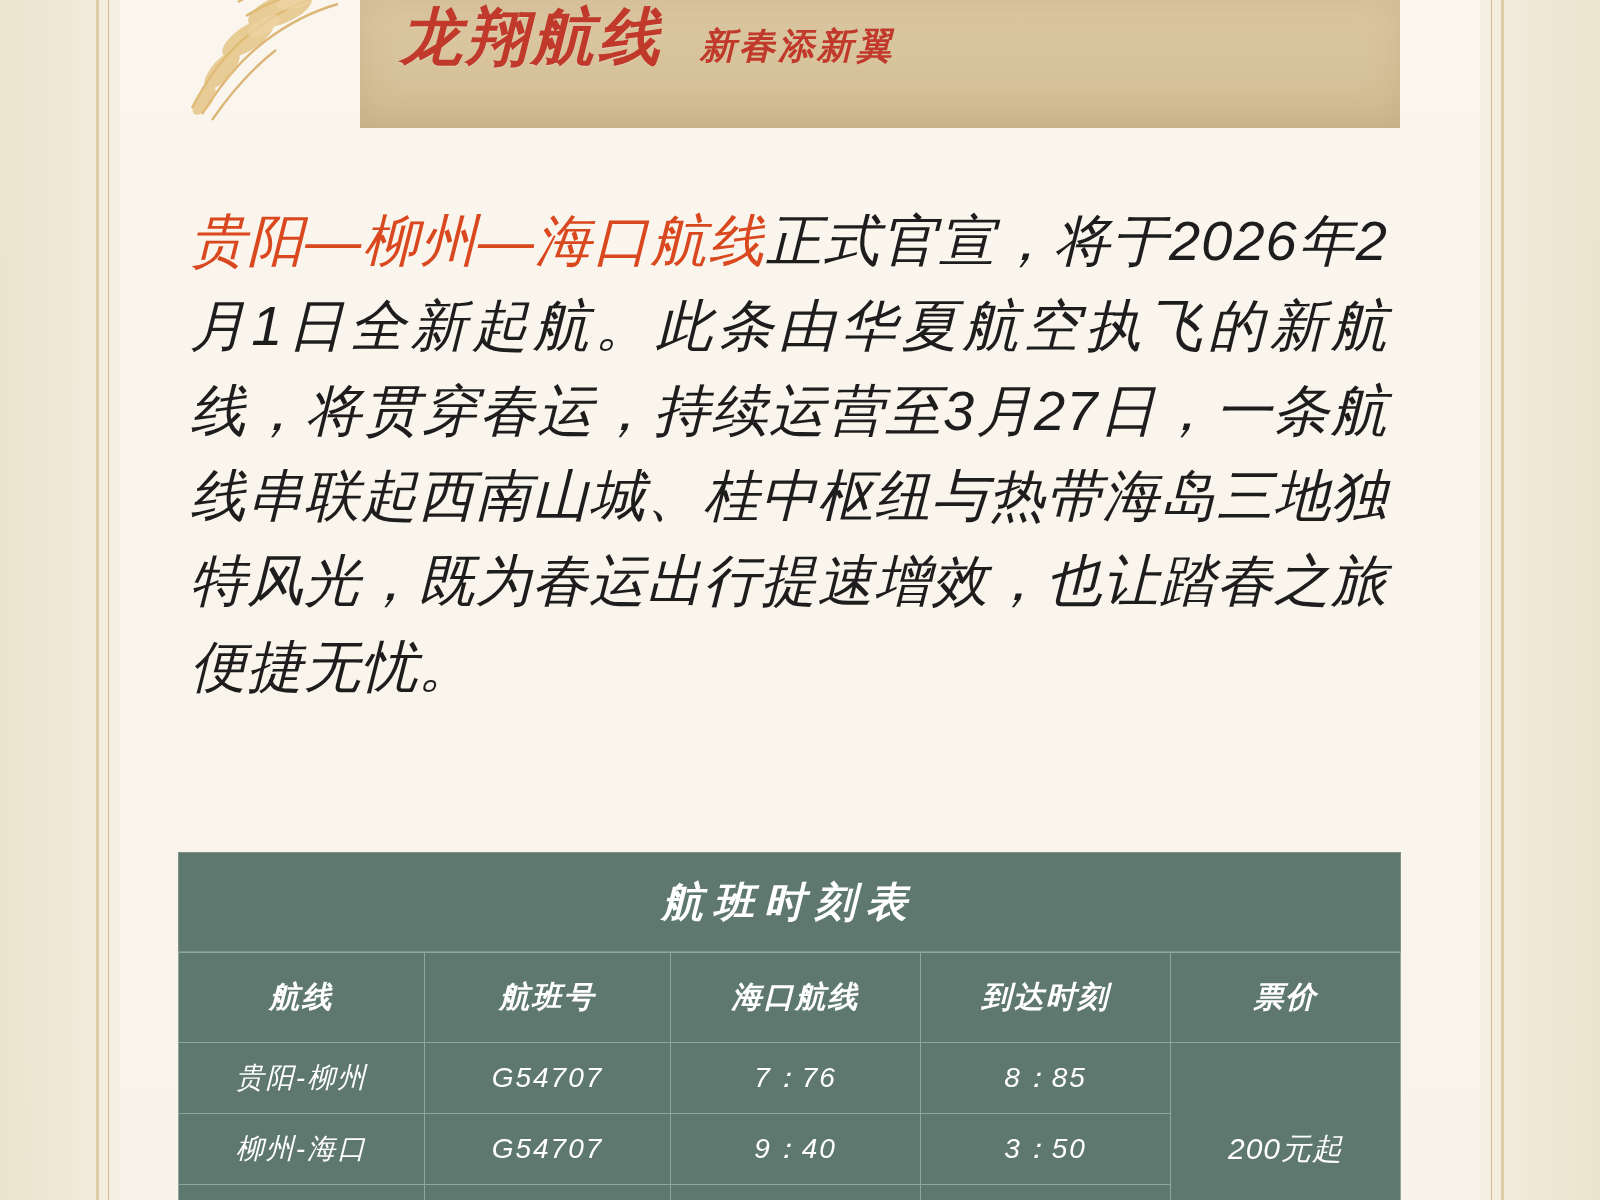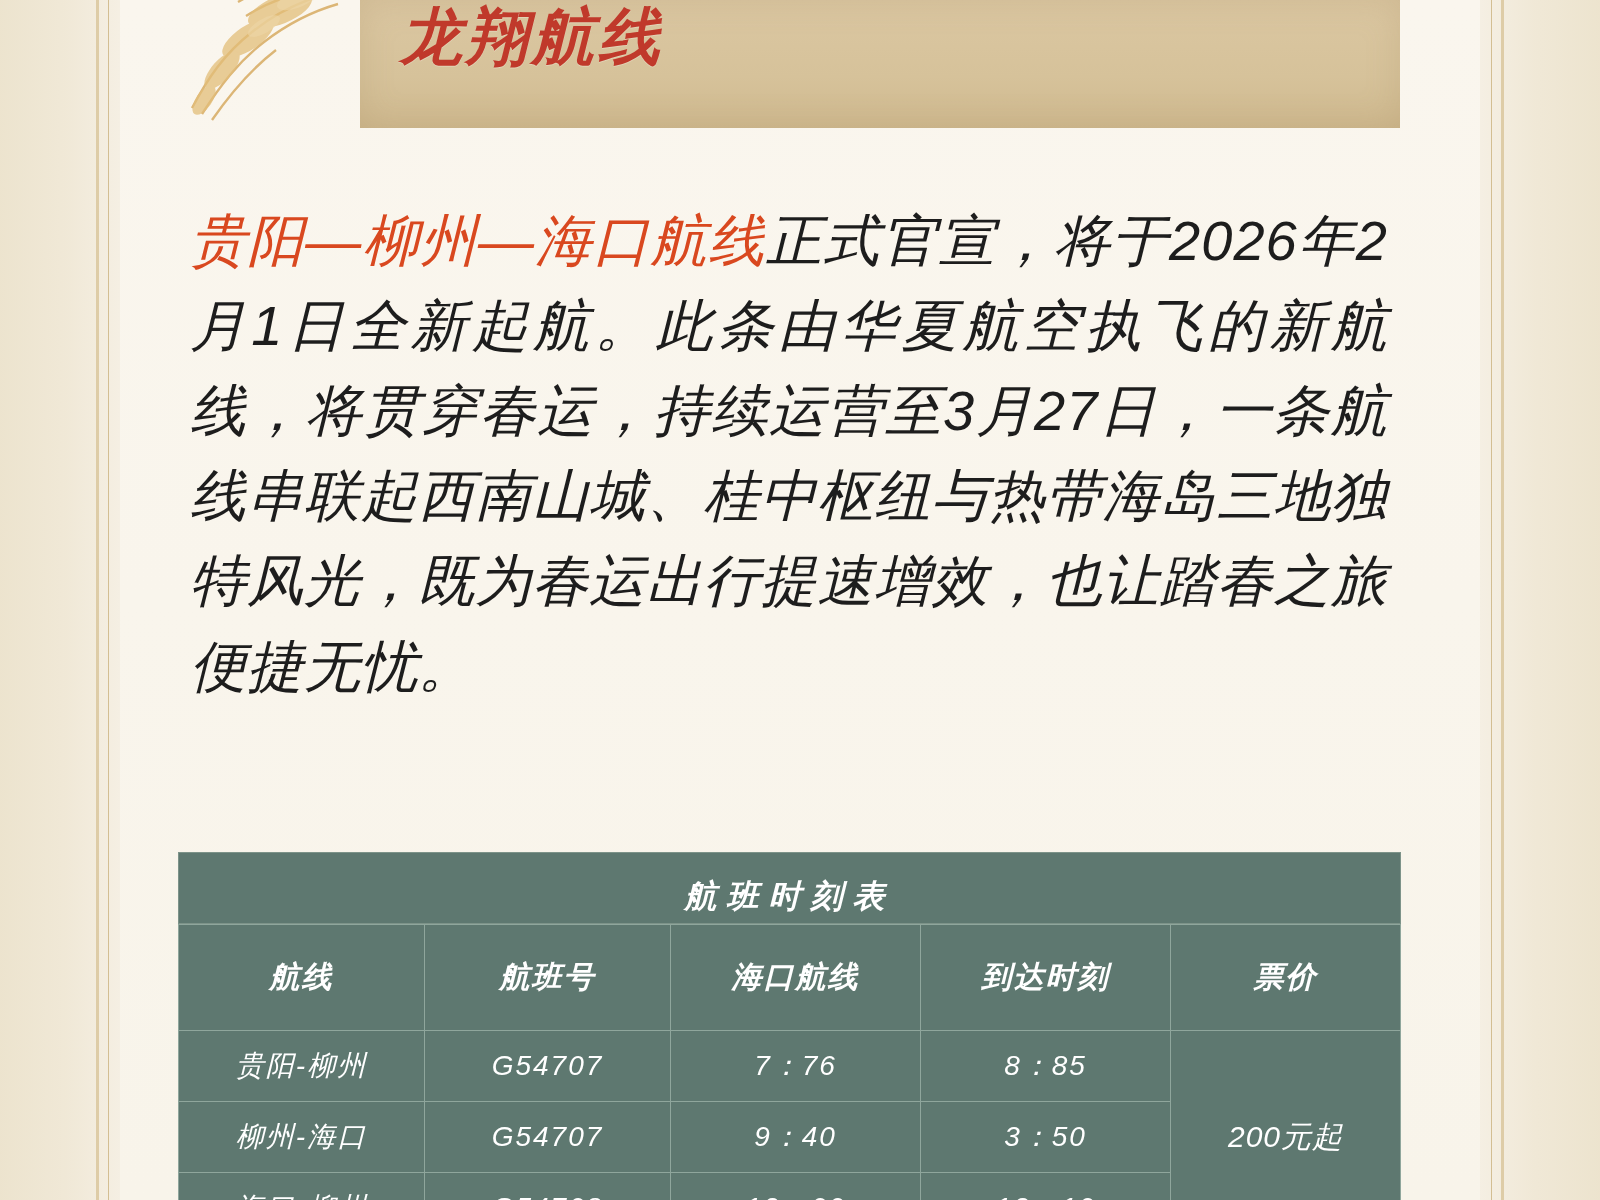--- a/index.html
+++ b/index.html
@@ -153,41 +153,41 @@
     top: 852px;
     width: 1222px;
     border-collapse: collapse;
     table-layout: fixed;
     background: #5e7870;
   }
   .timetable caption {
     caption-side: top;
     background: #5e7870;
     color: #ffffff;
-    font-size: 32px;
+    font-size: 41px;
     font-weight: 700;
     letter-spacing: 10px;
-    padding: 22px 0 4px 0;
+    padding: 22px 0 21px 0;
     border: 1px solid #7d9389;
   }
   .timetable th,
   .timetable td {
     border: 1px solid #8fa69c;
     color: #ffffff;
     text-align: center;
     font-size: 28px;
     font-weight: 400;
     letter-spacing: 2px;
     padding: 16px 16px;
     background: #5e7870;
   }
   .timetable th {
     font-weight: 700;
     font-size: 30px;
-    padding: 32px 4px;
+    padding: 24px 4px;
   }
   .timetable td.fare {
     font-size: 30px;
     letter-spacing: 1px;
   }
   .col-route  { width: 246px; }
   .col-flight { width: 246px; }
   .col-dep    { width: 250px; }
   .col-arr    { width: 250px; }
   .col-fare   { width: 230px; }
@@ -231,20 +231,21 @@
       </g>
       <g fill="#eed7a8" opacity=".6">
         <ellipse cx="166" cy="22" rx="18" ry="8" transform="rotate(-10 166 22)"></ellipse>
         <ellipse cx="128" cy="42" rx="20" ry="8" transform="rotate(-20 128 42)"></ellipse>
         <ellipse cx="96" cy="68" rx="18" ry="7" transform="rotate(-30 96 68)"></ellipse>
       </g>
     </svg>
 
     <div class="header-title-wrap">
       <div class="header-title">龙翔航线</div>
+      <div class="header-sub">新春添新翼</div>
     </div>
   </div>
 
   <div class="article">
     <p class="para"><span class="hl">贵阳—柳州—海口航线</span><span>正式官宣，将于2026年2月1日全新起航。此条由华夏航空执飞的新航线，将贯穿春运，持续运营至3月27日，一条航线串联起西南山城、桂中枢纽与热带海岛三地独特风光，既为春运出行提速增效，也让踏春之旅便捷无忧。</span></p>
   </div>
 
   <table class="timetable">
     <caption>航班时刻表</caption>
     <colgroup>

